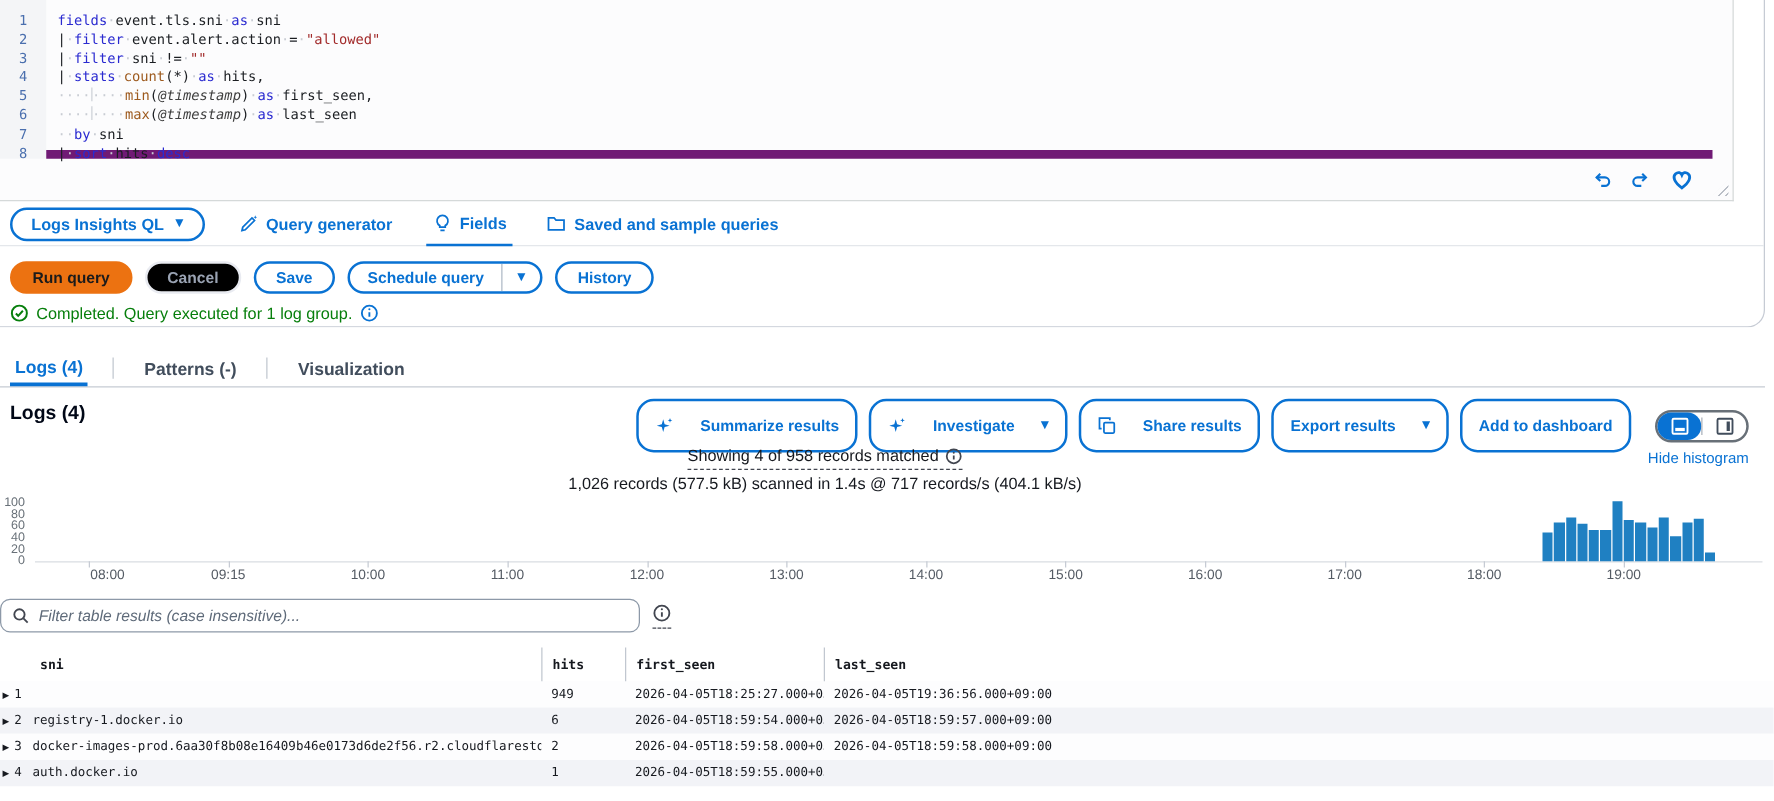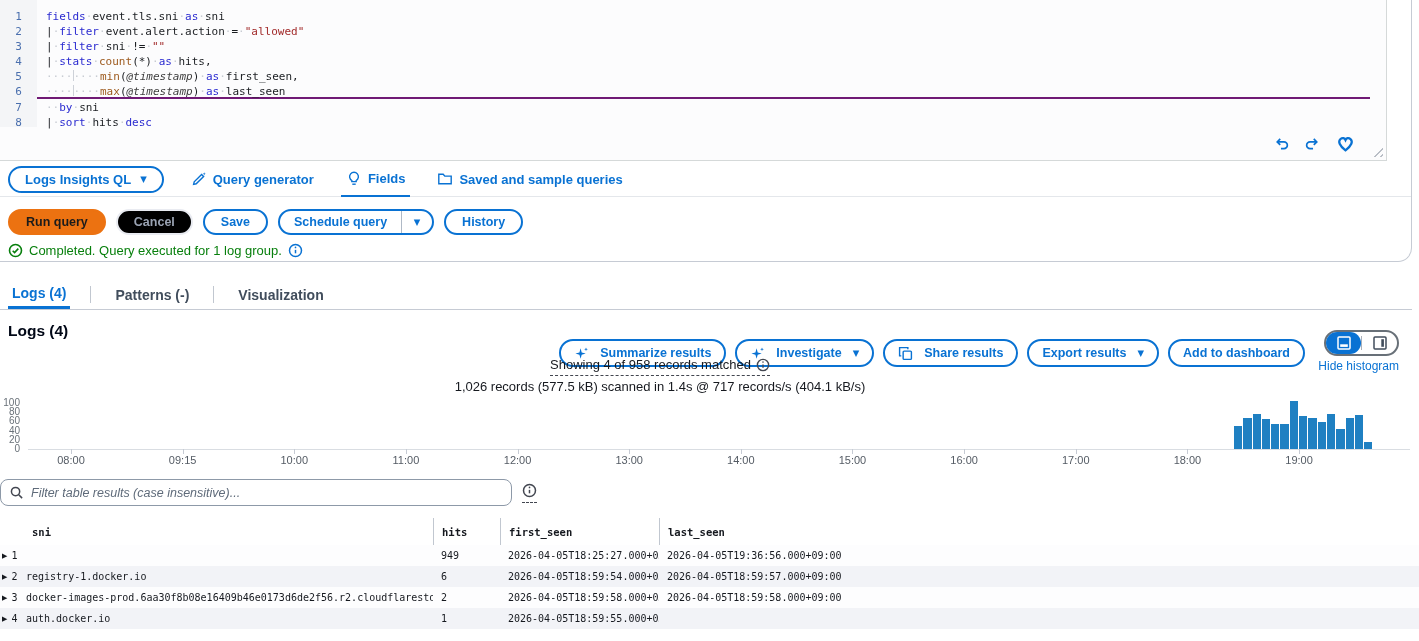--- a/index.html
+++ b/index.html
@@ -11,22 +11,22 @@
   
   #card{position:absolute;left:0;top:0;width:1412px;height:262px;box-sizing:border-box;
         border-right:1px solid #c6cbd4;border-bottom:1px solid #c6cbd4;border-radius:0 0 14px 0;background:#fff;}
 
   
   #editor{position:absolute;left:0;top:0;width:1387px;height:161px;box-sizing:border-box;
           border-right:1px solid #d5d9d9;border-bottom:1px solid #d5d9d9;background:#fcfcfd;}
   #gutter{position:absolute;left:0;top:0;width:37px;height:127px;background:#f4f5f7;
           padding-top:9px;box-sizing:border-box;text-align:center;
           font:11px "DejaVu Sans Mono",monospace;line-height:15.1px;color:#4a6fae;}
-  #code{position:absolute;left:37px;top:0;right:16px;height:99px;box-sizing:border-box;
-        border-bottom:2px solid #701a75;padding:9px 0 0 9px;white-space:pre;
+  #code{position:absolute;left:37px;top:0;right:16px;height:127px;box-sizing:border-box;
+        border-bottom:7px solid #701a75;padding:9px 0 0 9px;white-space:pre;
         font:11px "DejaVu Sans Mono",monospace;line-height:15.1px;color:#1a1d21;}
   .tok-kw{color:#2a2ad0;} .tok-fn{color:#9d5a1e;} .tok-str{color:#a22b2b;}
   .tok-ws{color:#c8ccd3;} .tok-ts{color:#3f3f3f;font-style:italic;}
   .tok-g{display:inline-block;width:0;border-left:1px solid #cdd1d8;height:11px;vertical-align:-1px;}
   #editor-foot{position:absolute;left:0;bottom:0;right:0;height:33px;}
   .efoot-icons{position:absolute;right:30px;top:6px;display:flex;gap:14px;align-items:center;color:#0972d3;}
   .eicon{cursor:pointer;color:#0972d3;}
   #resize-handle{position:absolute;right:3px;bottom:3px;width:13px;height:13px;cursor:nwse-resize;
        background:repeating-linear-gradient(135deg,#b9bec6 0 1px,transparent 1px 4px);
        clip-path:polygon(100% 0,100% 100%,0 100%);}
@@ -65,23 +65,23 @@
   #tabs-row{position:absolute;left:0;top:280px;width:1412px;height:30px;box-sizing:border-box;
             border-bottom:1px solid #c6cbd4;display:flex;align-items:stretch;padding-left:8px;}
   .rtab{display:inline-flex;align-items:center;padding:0 4px;font:700 14px "Liberation Sans",sans-serif;
         color:#414d5c;cursor:pointer;box-sizing:border-box;}
   .rtab.active{color:#0972d3;border-bottom:3px solid #0972d3;}
   .rtab-sep{width:1px;background:#c1c7d0;margin:6px 20px;}
 
   
   #results-title{position:absolute;left:8px;top:322px;font:700 15.5px "Liberation Sans",sans-serif;color:#000716;}
   #results-actions{position:absolute;right:20px;top:319px;display:flex;gap:9px;align-items:center;}
-  .act-btn{display:inline-flex;align-items:center;gap:11px;height:28px;padding:0 13px;border:2px solid #0972d3;
+  .act-btn{display:inline-flex;align-items:center;gap:21px;height:43px;padding:0 13px;border:2px solid #0972d3;
            border-radius:14px;background:#fff;color:#0972d3;font:700 12.5px "Liberation Sans",sans-serif;
-           cursor:pointer;box-sizing:border-box;margin-top:20px;}
+           cursor:pointer;box-sizing:border-box;}
   #panel-toggle{display:inline-flex;align-items:center;height:26px;border:2px solid #687078;border-radius:14px;
                 margin-left:10px;box-sizing:border-box;background:#fff;}
   .ptog{width:35px;height:22px;display:flex;align-items:center;justify-content:center;border-radius:11px;cursor:pointer;}
   .ptog.sel{background:#0972d3;color:#fff;}
   .ptog.unsel{color:#414d5c;}
   .ptog-div{width:1px;height:14px;background:#aab1bb;}
 
   
   #summary{position:absolute;left:0;top:357px;width:1320px;text-align:center;font-size:13px;color:#16191f;}
   #matched{display:inline-flex;align-items:center;gap:5px;border-bottom:1px dashed #424650;padding-bottom:3px;}
@@ -310,21 +310,21 @@
 
 <div id="chart">
   <div id="baseline"></div>
 <div class="ylab" style="top: 1px; left: 0px;">100</div>
     <div class="ylab" style="top: 10.2px; left: 0px;">80</div>
     <div class="ylab" style="top: 19.4px; left: 0px;">60</div>
     <div class="ylab" style="top: 28.6px; left: 0px;">40</div>
     <div class="ylab" style="top: 37.8px; left: 0px;">20</div>
     <div class="ylab" style="top: 47px; left: 0px;">0</div>
     <div class="htick" style="left: 71px;"></div>
-    <div class="xlab" style="left: 71px;">08:00</div>
+    <div class="xlab" style="left: 86px;">08:00</div>
     <div class="htick" style="left: 182.64px;"></div>
     <div class="xlab" style="left: 182.64px;">09:15</div>
     <div class="htick" style="left: 294.28px;"></div>
     <div class="xlab" style="left: 294.28px;">10:00</div>
     <div class="htick" style="left: 405.92px;"></div>
     <div class="xlab" style="left: 405.92px;">11:00</div>
     <div class="htick" style="left: 517.56px;"></div>
     <div class="xlab" style="left: 517.56px;">12:00</div>
     <div class="htick" style="left: 629.2px;"></div>
     <div class="xlab" style="left: 629.2px;">13:00</div>

